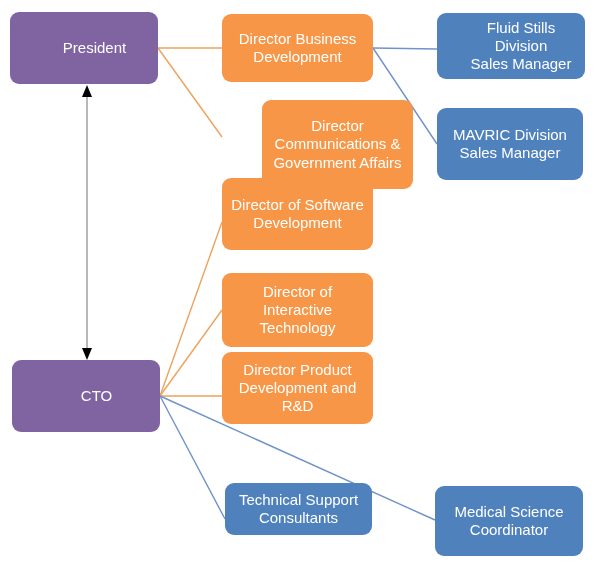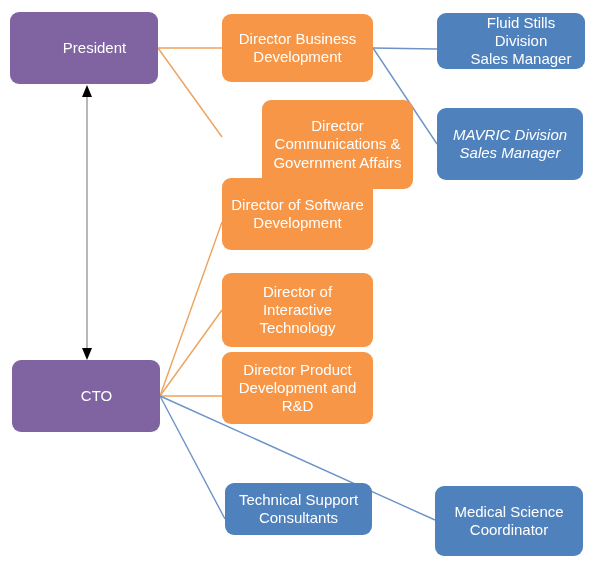--- a/index.html
+++ b/index.html
@@ -42,22 +42,22 @@
 
   
   #node-president { left: 10px;  top: 12px;  width: 148px; height: 72px; }
   #node-cto       { left: 12px;  top: 360px; width: 148px; height: 72px; }
   #node-dbd       { left: 222px; top: 14px;  width: 151px; height: 68px; }
   #node-dcga      { left: 222px; top: 100px; width: 151px; height: 89px; margin-left: 40px; }
   #node-dsd       { left: 222px; top: 178px; width: 151px; height: 72px; }
   #node-dit       { left: 222px; top: 273px; width: 151px; height: 74px; }
   #node-dpd       { left: 222px; top: 352px; width: 151px; height: 72px; }
   #node-tsc       { left: 225px; top: 483px; width: 147px; height: 52px; }
-  #node-fs        { left: 437px; top: 13px;  width: 148px; height: 56px; padding-left: 28px; }
-  #node-mavric    { left: 437px; top: 108px; width: 146px; height: 72px; font-style: italic; }
+  #node-fs        { left: 437px; top: 13px;  width: 148px; height: 66px; padding-left: 28px; }
+  #node-mavric    { left: 437px; top: 108px; width: 146px; height: 72px; }
   #node-msc       { left: 435px; top: 486px; width: 148px; height: 70px; }
 </style>
 </head>
 <body>
 
 <div id="canvas">
 
   <svg id="edges" width="600" height="571" viewBox="0 0 600 571">
 
     <line x1="158" y1="48" x2="222" y2="48" stroke="#EDA35C" stroke-width="1.4"></line>

